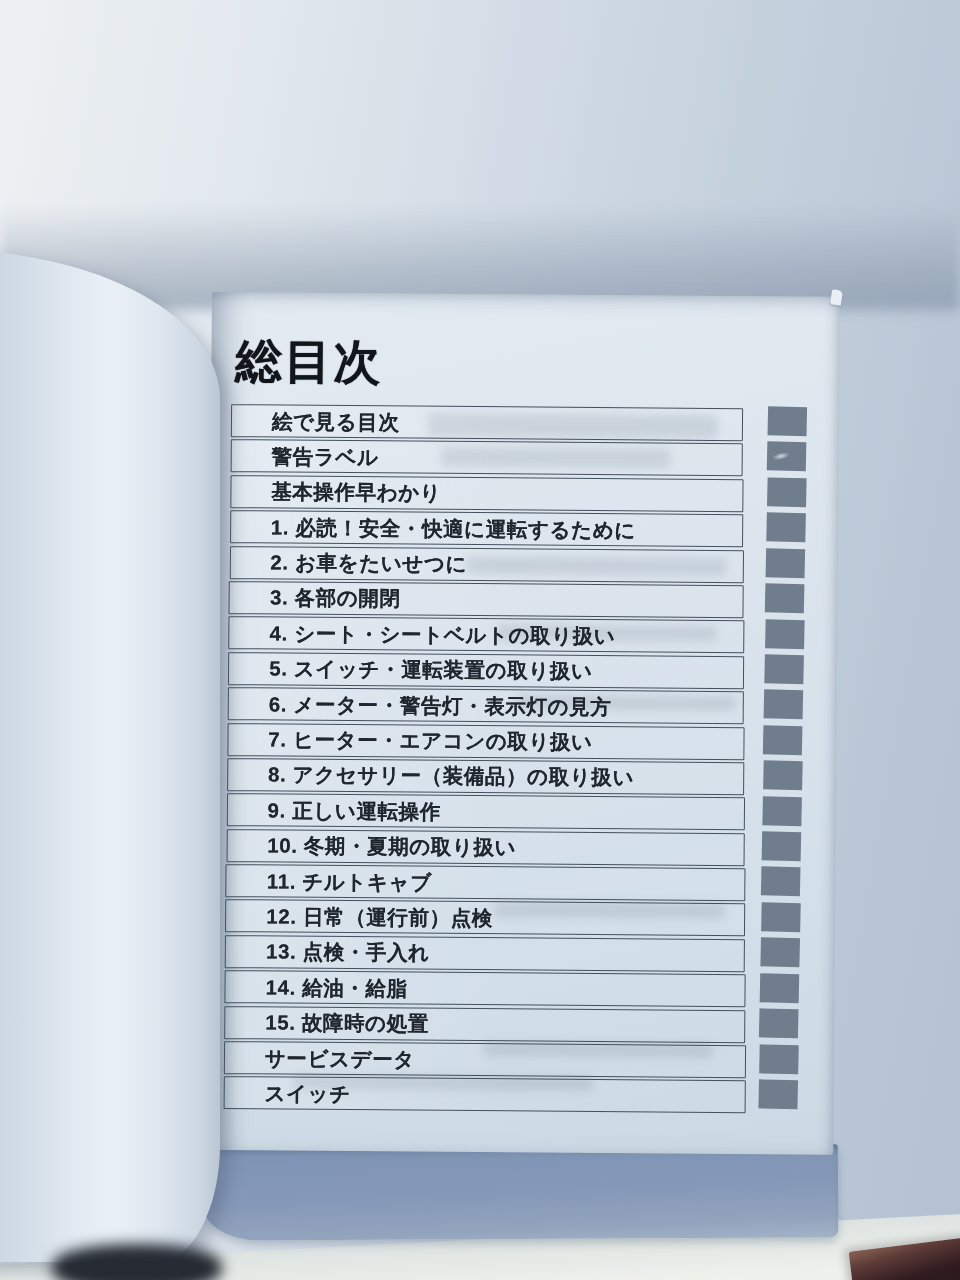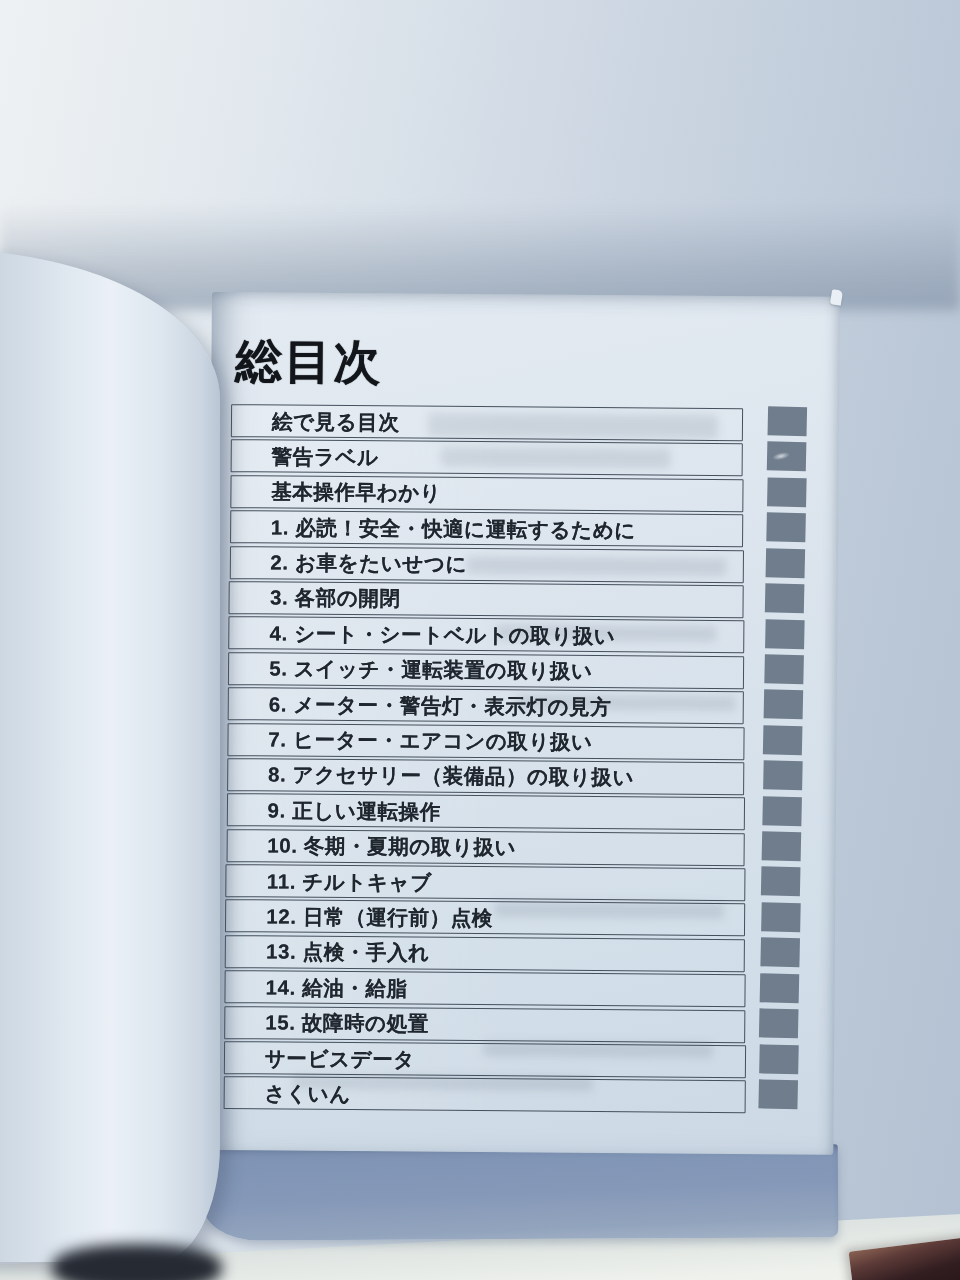--- a/index.html
+++ b/index.html
@@ -193,21 +193,21 @@
         <div class="row" style="width: 520.8px; margin-left: -1.92px;">
           <span class="row-label">14. 給油・給脂</span>
         </div>
         <div class="row" style="width: 521.35px; margin-left: -2.04px;">
           <span class="row-label">15. 故障時の処置</span>
         </div>
         <div class="row" style="width: 521.9px; margin-left: -2.16px;">
           <span class="row-label">サービスデータ</span>
         </div>
         <div class="row" style="width: 522.45px; margin-left: -2.28px;">
-          <span class="row-label">さくいん</span>
+          <span class="row-label">スイッチ</span>
         </div>
       </div>
     <div class="tabs" id="tab-col">
         <div class="tab" style="top: 0px; left: 0px;"></div>
         <div class="tab" style="top: 35.42px; left: 0.25px;">
           <span class="smudge"></span>
         </div>
         <div class="tab" style="top: 70.84px; left: 0.5px;"></div>
         <div class="tab" style="top: 106.26px; left: 0.75px;"></div>
         <div class="tab" style="top: 141.68px; left: 1px;"></div>

